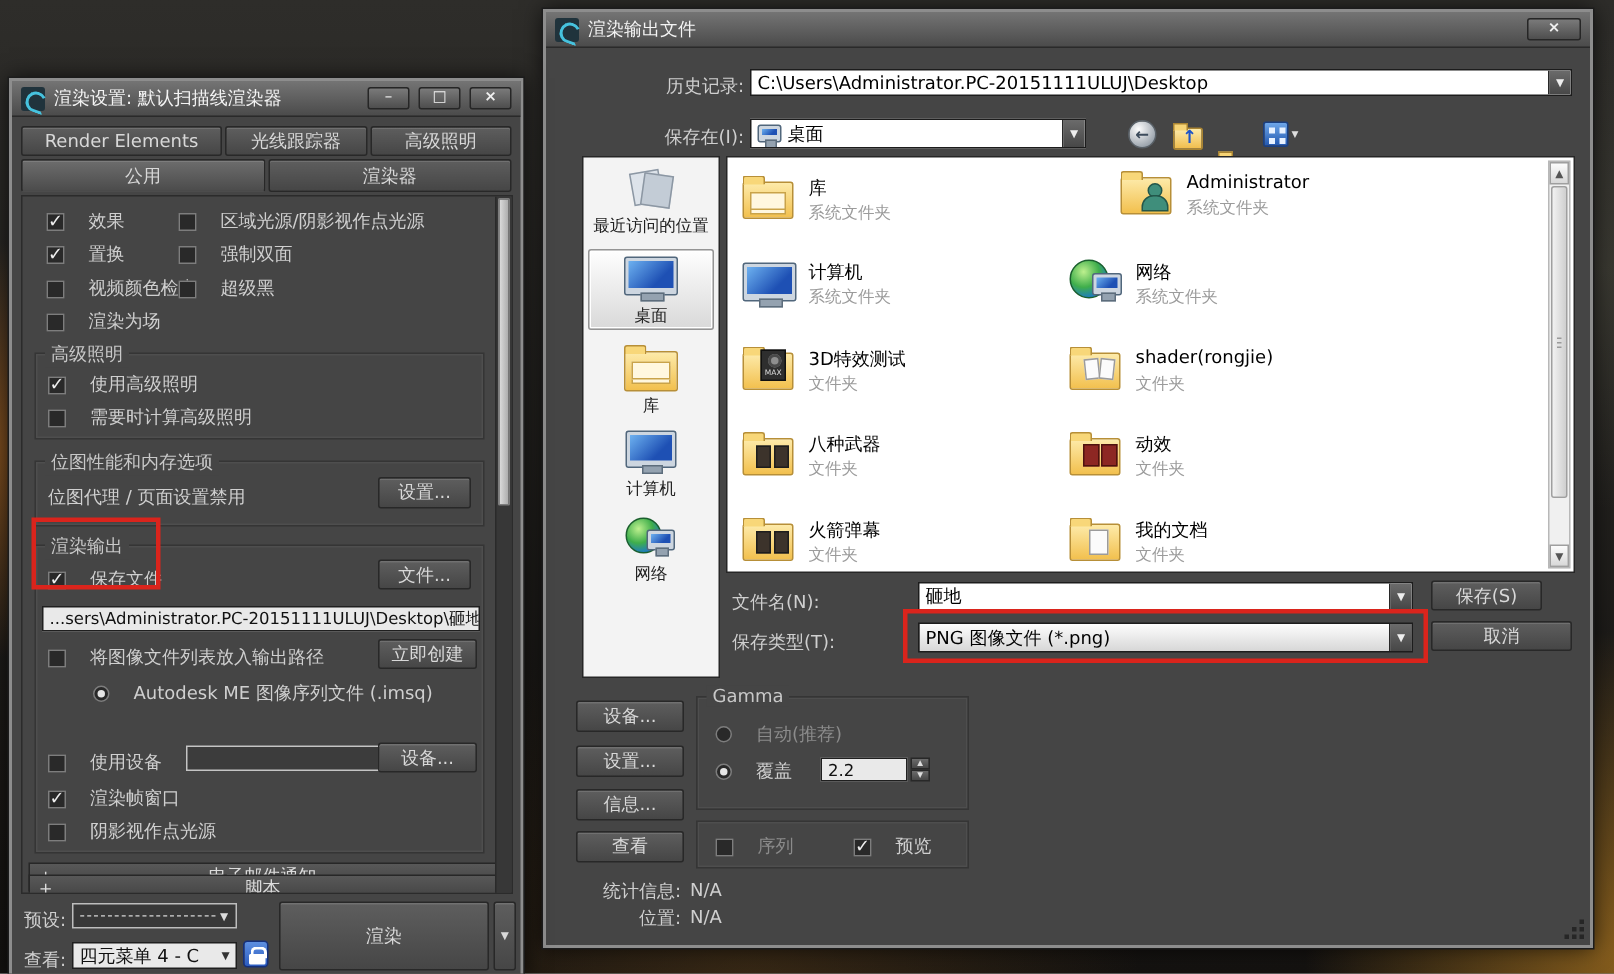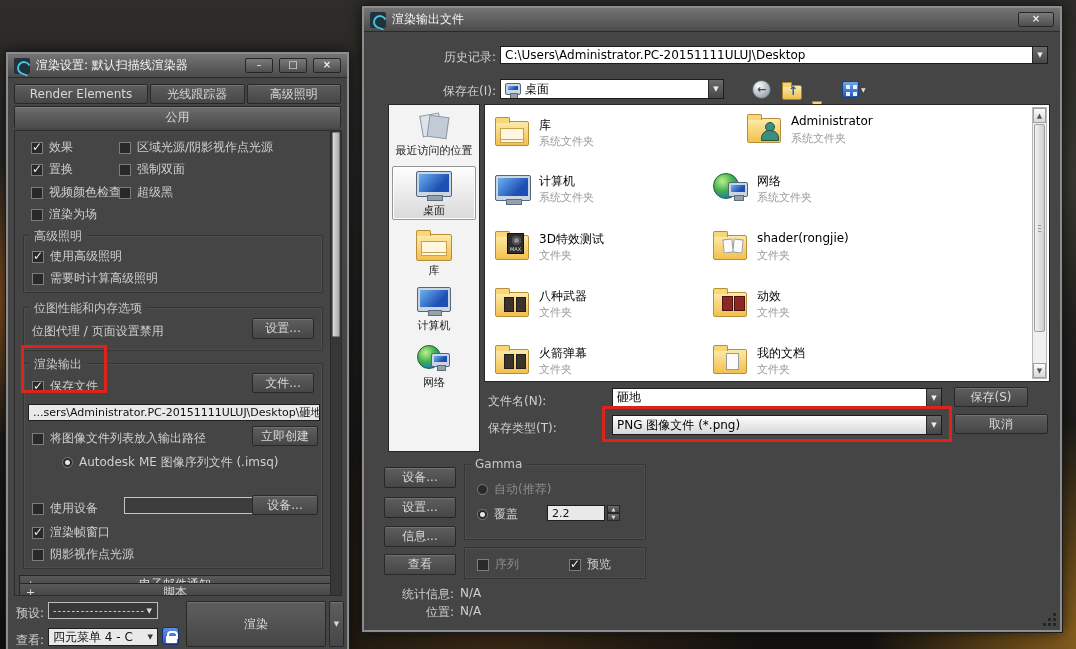--- a/index.html
+++ b/index.html
@@ -22,21 +22,21 @@
   .titlebar .t { flex:1; color:#f4f4f4; font-size:12px; white-space:nowrap; overflow:hidden; }
   .winbtn { width:28px; height:15px; background:linear-gradient(#7a7a7a,#4e4e4e); border:1px solid #262626; color:#f0f0f0; font-size:10px; line-height:12px; text-align:center; border-radius:2px; }
   .glyph-min::before{content:"–";} .glyph-max::before{content:"□";} .glyph-close::before{content:"×"; font-weight:bold;}
   .maxlogo { width:16px; height:16px; border-radius:2px; background:#20333c; position:relative; flex:0 0 16px; }
   .maxlogo::before{ content:""; position:absolute; left:3px; top:3px; width:10px; height:10px; border:2px solid #46c2de; border-right-color:transparent; border-radius:50% 50% 2px 50%; transform:rotate(20deg); }
 
   
   .btn { background:linear-gradient(#5e5e5e,#464646); border:1px solid #282828; border-radius:2px; color:#d8d8d8; font-size:12px; display:flex; align-items:center; justify-content:center; box-shadow:inset 0 1px 0 rgba(255,255,255,.12); }
   .group { position:absolute; border:1px solid #353535; box-shadow:inset 0 0 0 1px rgba(255,255,255,.05); }
   .gtitle { position:absolute; top:-8px; left:6px; background:#454545; padding:0 4px; font-size:12px; color:#c8c8c8; white-space:nowrap; }
-  .cbrow { display:flex; align-items:center; gap:6px; white-space:nowrap; }
+  .cbrow { display:flex; align-items:center; gap:16px; white-space:nowrap; }
   .cb { width:12px; height:12px; background:#292929; border:1px solid #7d7d7d; position:relative; flex:0 0 12px; }
   .cb.checked::after { content:"✓"; position:absolute; left:0px; top:-3px; color:#efefef; font-size:12px; font-weight:bold; }
   .rb { width:11px; height:11px; border-radius:50%; background:#292929; border:1px solid #7d7d7d; position:relative; flex:0 0 11px; }
   .rb.sel::after { content:""; position:absolute; left:2px; top:2px; width:5px; height:5px; border-radius:50%; background:#e6e6e6; }
   .lbl { font-size:12px; color:#cfcfcf; white-space:nowrap; }
   .lbl.dim { color:#8b8b8b; }
   .field-light { background:#e9e9e9; border:1px solid #1f1f1f; color:#111; font-size:11px; display:flex; align-items:center; padding:0 4px; white-space:nowrap; overflow:hidden; }
   .field-dark { background:#383838; border:1px solid #bdbdbd; color:#d8d8d8; font-size:11px; display:flex; align-items:center; padding:0 4px; white-space:nowrap; overflow:hidden; }
   .combo-arrow { margin-left:auto; width:15px; align-self:stretch; background:linear-gradient(#6b6b6b,#474747); border-left:1px solid #282828; color:#eee; font-size:7px; display:flex; align-items:center; justify-content:center; }
   .combo-white { background:#fff; border:1px solid #1c1c1c; color:#000; font-size:12px; display:flex; align-items:center; padding:0 0 0 4px; white-space:nowrap; overflow:hidden; }
@@ -329,20 +329,21 @@
     <span class="winbtn glyph-close"></span>
   </div>
 
   <div class="abs" style="left:6px;top:30px;width:327px;display:flex;gap:2px;">
     <div class="btn" style="flex:0 0 134px;height:20px;">Render Elements</div>
     <div class="btn" style="flex:1;height:20px;">光线跟踪器</div>
     <div class="btn" style="flex:1;height:20px;">高级照明</div>
   </div>
   <div class="abs" style="left:6px;top:52px;width:327px;display:flex;gap:2px;align-items:flex-end;">
     <div class="btn" style="flex:1;height:22px;background:linear-gradient(#6d6d6d,#4c4c4c);border-bottom-color:#4c4c4c;">公用</div>
+    <div class="btn" style="flex:1;height:22px;">渲染器</div>
   </div>
 
   <div class="abs" style="left:6px;top:76px;width:328px;height:466px;border:1px solid #2b2b2b;overflow:hidden;">
 
     <div class="abs cbrow" style="left:16px;top:8px;">
       <span class="cb checked"></span>
         <span class="lbl">效果</span>
     </div>
     <div class="abs cbrow" style="left:104px;top:8px;">
       <span class="cb"></span>

